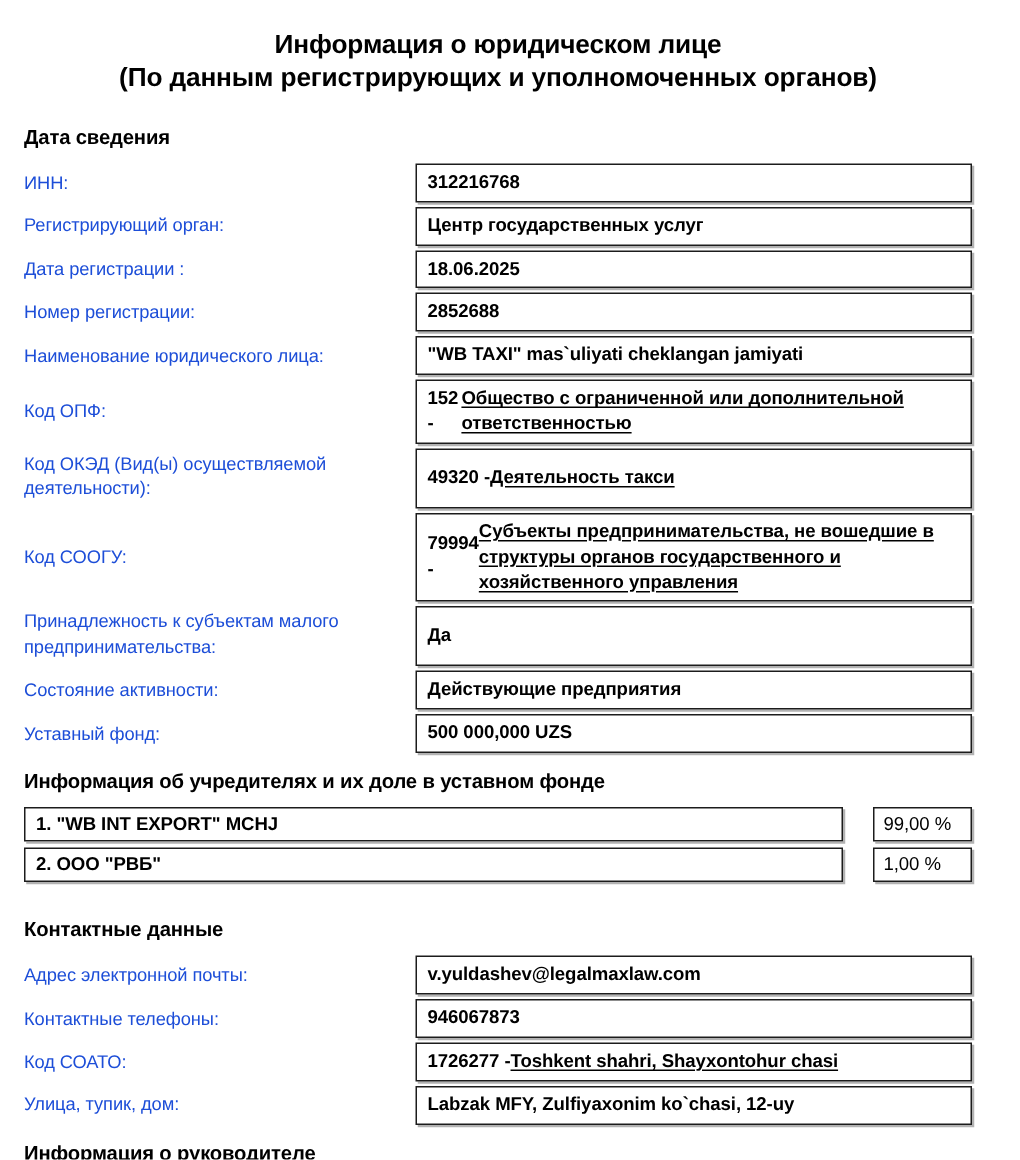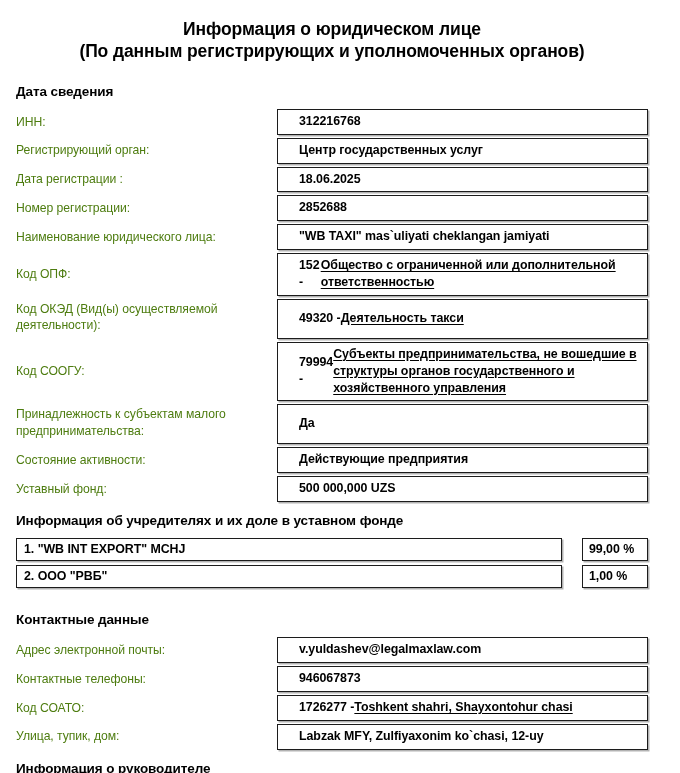--- a/index.html
+++ b/index.html
@@ -57,36 +57,36 @@
     align-items: stretch;
     margin-bottom: 3px;
     min-height: 21px;
   }
   .field-label {
     width: 261px;
     flex: 0 0 261px;
     font-size: 12.2px;
     font-weight: normal;
     line-height: 1.33;
-    color: #4d7c0f;
+    color: #1d4ed8;
     display: flex;
     align-items: center;
     padding-right: 6px;
     box-sizing: border-box;
     letter-spacing: -0.05px;
   }
   .field-value {
     flex: 1 1 auto;
     border: 1.6px solid #1c1c1c;
     box-shadow: 1.5px 1.5px 0 rgba(0,0,0,0.30);
     background: #fff;
     font-size: 12.4px;
     font-weight: bold;
     line-height: 1.36;
-    padding: 3px 7px 4px 21px;
+    padding: 3px 7px 4px 7px;
     box-sizing: border-box;
     display: flex;
     align-items: center;
     letter-spacing: -0.05px;
     min-height: 21px;
   }
   .field-value.tall {
     min-height: 40px;
   }
   .field-value .u {
@@ -124,21 +124,21 @@
     min-height: 21px;
     display: flex;
     align-items: center;
   }
   .founder-share {
     flex: 0 0 66px;
     margin-left: 20px;
     border: 1.6px solid #1c1c1c;
     box-shadow: 1.5px 1.5px 0 rgba(0,0,0,0.30);
     font-size: 12.4px;
-    font-weight: bold;
+    font-weight: normal;
     padding: 3px 5px 4px 6px;
     box-sizing: border-box;
     letter-spacing: -0.05px;
     min-height: 21px;
     display: flex;
     align-items: center;
   }
 </style>
 </head>
 <body>

